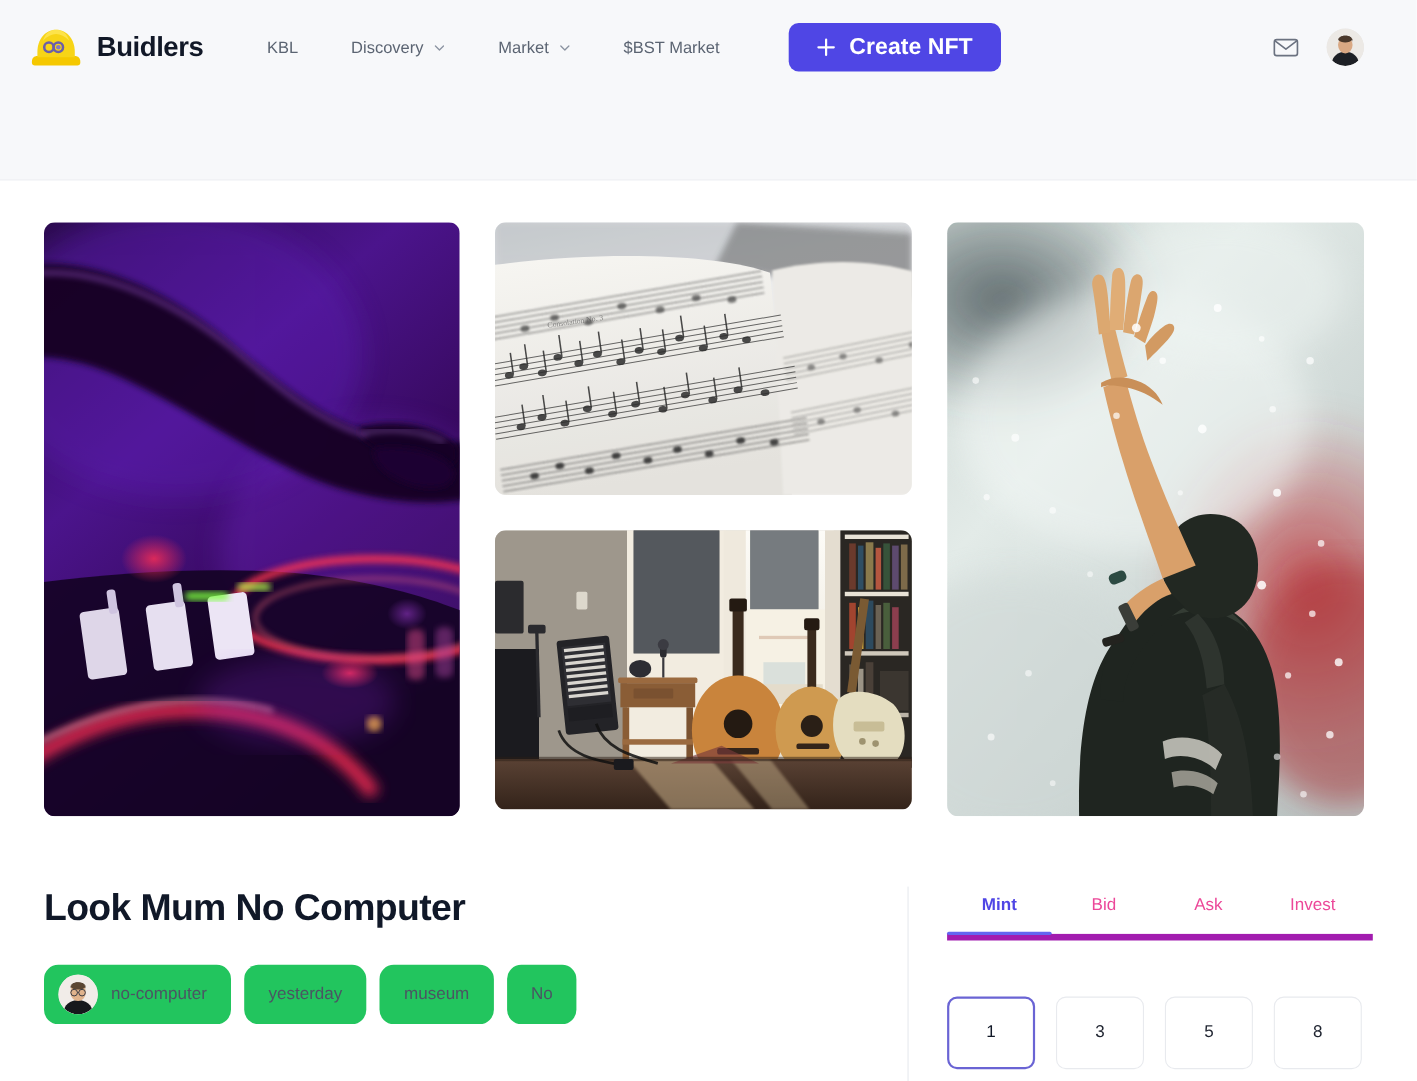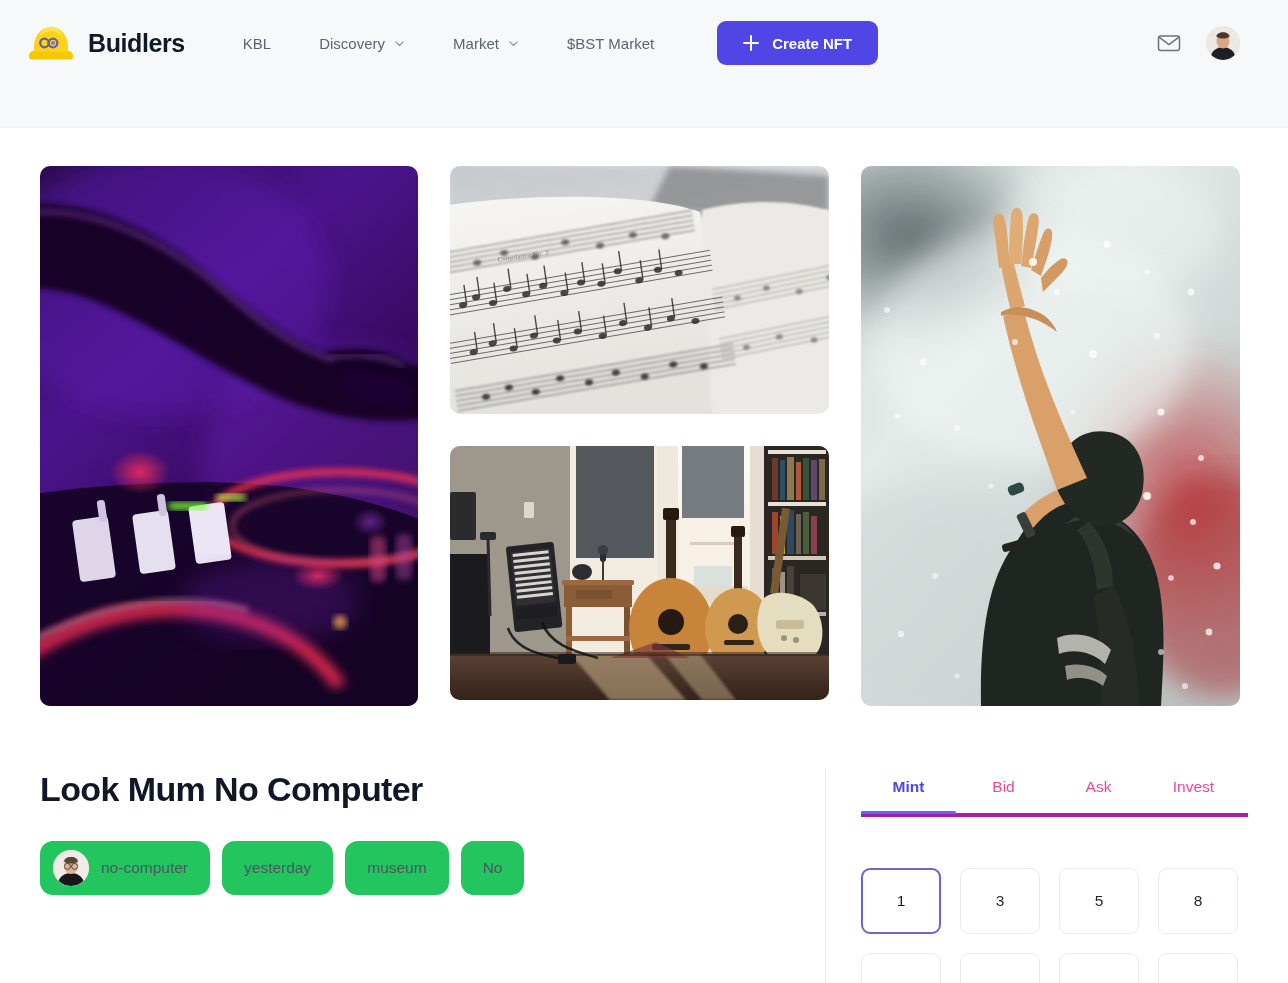--- a/index.html
+++ b/index.html
@@ -6,21 +6,21 @@
   html, body {
     width: 1288px; height: 983px;
     background: #ffffff;
     font-family: "Liberation Sans", sans-serif;
     overflow: hidden;
   }
 
   
   .header {
     position: relative;
-    height: 128px;
+    height: 164px;
     background: #f7f8fa;
     border-bottom: 1px solid #eef0f3;
   }
   .header-inner {
     display: flex; align-items: center;
     height: 86px;
     padding: 0 24px 0 26px;
   }
   .brand { display: flex; align-items: center; gap: 12px; margin-right: 40px; }
   .hardhat { width: 50px; height: 40px; position: relative; flex: 0 0 auto; }
@@ -37,21 +37,21 @@
     white-space: nowrap;
   }
   .nav-item:first-child { padding-left: 18px; }
   .chev { display: inline-block; width: 11px; height: 11px; }
   .chev svg { display:block; }
 
   .create-btn {
     display: flex; align-items: center; gap: 13px;
     background: #4f46e5;
     color: #ffffff;
-    font-size: 15px; font-weight: bold;
+    font-size: 21px; font-weight: bold;
     border: none; border-radius: 9px;
     padding: 0 26px;
     height: 44px;
     margin-left: 39px;
     cursor: pointer;
     font-family: "Liberation Sans", sans-serif;
   }
   .plus { width: 16px; height: 16px; position: relative; display:inline-block; }
   .plus::before, .plus::after {
     content: ""; position: absolute; background: #fff; border-radius: 1px;
@@ -116,21 +116,21 @@
   }
   .tag.with-avatar { padding-left: 13px; }
   .tag-avatar {
     width: 36px; height: 36px; border-radius: 50%;
     overflow: hidden; flex: 0 0 auto; background: #efeae6;
   }
 
   
   .tabs {
     display: flex;
-    border-bottom: 4px solid #a21caf;
+    border-bottom: 6px solid #a21caf;
   }
   .tab {
     font-size: 15.5px; color: #ec4899;
     padding: 8px 0 17px 0;
     width: 95px; text-align: center;
     cursor: pointer;
     position: relative;
     font-weight: normal;
   }
   .tab + .tab { margin-left: 0; }

